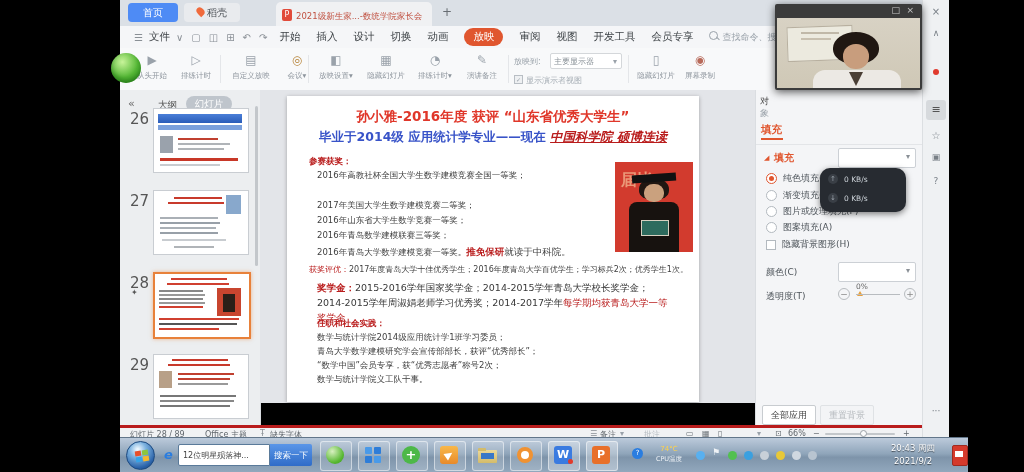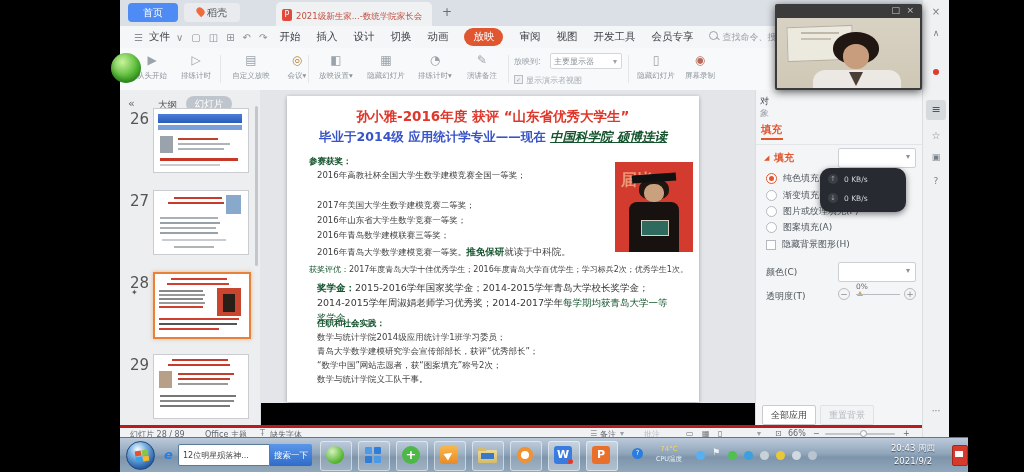--- a/index.html
+++ b/index.html
@@ -21,21 +21,21 @@
 .tdv{position:absolute;top:7px;width:1px;height:28px;background:#e4e6e9}
 
 #lpanel{left:0;top:90px;width:140px;height:335px;background:#eceef0;border-right:1px solid #d9dce0}
 .thumb{position:absolute;left:33px;width:94px;height:63px;background:#fff;border:1px solid #c9cdd2}
 .tnum{position:absolute;left:10px;font-size:15px;color:#555}
 .dl{position:absolute;height:2px}
 
 #canvas{left:140px;top:90px;width:495px;height:313px;background:#e3e5e9}
 #slide{position:absolute;left:27px;top:6px;width:412px;height:306px;background:#fff;box-shadow:0 1px 4px rgba(0,0,0,.3)}
 .sl{position:absolute;font-size:8.5px;color:#3f3f3f;white-space:nowrap}
-.red{color:#14532d}
+.red{color:#b91c1c}
 
 #notesbar{left:140px;top:403px;width:495px;height:22px;background:#eef0f3;border-top:1px solid #dcdfe3;font-size:9.5px;color:#8a9096;line-height:22px}
 
 #statusbar{left:0;top:425px;width:100%;height:12px;background:#f1f2f4;border-top:3px solid #b91c1c;font-size:8px;color:#61676d}
 #statusbar span{position:absolute;top:1px;white-space:nowrap}
 
 #rpanel{left:635px;top:90px;width:167px;height:335px;background:#f4f5f7;border-left:1px solid #dadde1;font-size:9px;color:#4e555b}
 .ropt{position:absolute;left:10px;display:flex;align-items:center;white-space:nowrap}
 .rdo{width:9px;height:9px;border:1px solid #b3b9bf;border-radius:50%;background:#fff;margin-right:6px;position:relative;flex:none}
 .rdo.on{border-color:#e0562f}
@@ -193,21 +193,21 @@
         <div class="sl" style="left:30px;top:74px">2016年高教社杯全国大学生数学建模竞赛全国一等奖；</div>
         <div class="sl" style="left:30px;top:104px">2017年美国大学生数学建模竞赛二等奖；</div>
         <div class="sl" style="left:30px;top:119px">2016年山东省大学生数学竞赛一等奖；</div>
         <div class="sl" style="left:30px;top:134px">2016年青岛数学建模联赛三等奖；</div>
         <div class="sl" style="left:30px;top:150px"><span>2016年青岛大学数学建模竞赛一等奖。</span><span class="red" style="font-weight:bold;font-size:9.5px">推免保研</span><span style="font-size:9.5px">就读于中科院。</span></div>
         <div class="sl" style="left:22px;top:168px;font-size:8px"><span class="red" style="font-weight:normal">获奖评优：</span><span>2017年度青岛大学十佳优秀学生；2016年度青岛大学百优学生；学习标兵2次；优秀学生1次。</span></div>
         <div class="sl" style="left:30px;top:184px;width:352px;white-space:normal;font-size:9.5px;line-height:15px;color:#383838;font-weight:500"><span class="red" style="font-weight:bold">奖学金：</span><span>2015-2016学年国家奖学金；2014-2015学年青岛大学校长奖学金； 2014-2015学年周淑娟老师学习优秀奖；2014-2017学年</span><span class="red">每学期均获青岛大学一等奖学金</span></div>
         <div class="sl red" style="left:30px;top:222px;font-weight:bold">任职和社会实践：</div>
         <div class="sl" style="left:30px;top:236px">数学与统计学院2014级应用统计学1班学习委员；</div>
         <div class="sl" style="left:30px;top:250px">青岛大学数学建模研究学会宣传部部长，获评“优秀部长”；</div>
-        <div class="sl" style="left:30px;top:264px">“数学中国”网站志愿者，获“图案填充”称号2次；</div>
+        <div class="sl" style="left:30px;top:264px">“数学中国”会员专享，获“优秀志愿者”称号2次；</div>
         <div class="sl" style="left:30px;top:278px">数学与统计学院义工队干事。</div>
 
         <div class="ab" style="left:328px;top:66px;width:78px;height:90px;background:#d23b2e;overflow:hidden">
           <div class="ab" style="left:6px;top:8px;width:66px;height:30px;color:rgba(255,230,180,.55);font-size:16px;font-weight:bold">届毕</div>
           <div class="ab" style="left:24px;top:16px;width:30px;height:22px;background:#201712;border-radius:50% 50% 42% 42%"></div>
           <div class="ab" style="left:17px;top:12px;width:44px;height:8px;background:#111;transform:rotate(-4deg)"></div>
           <div class="ab" style="left:29px;top:22px;width:20px;height:18px;background:#caa17e;border-radius:46%"></div>
           <div class="ab" style="left:14px;top:40px;width:50px;height:50px;background:#17120f;border-radius:8px 8px 0 0"></div>
           <div class="ab" style="left:26px;top:58px;width:26px;height:14px;background:#2e6b5e;border:1px solid #d8d0c0"></div>
         </div>

